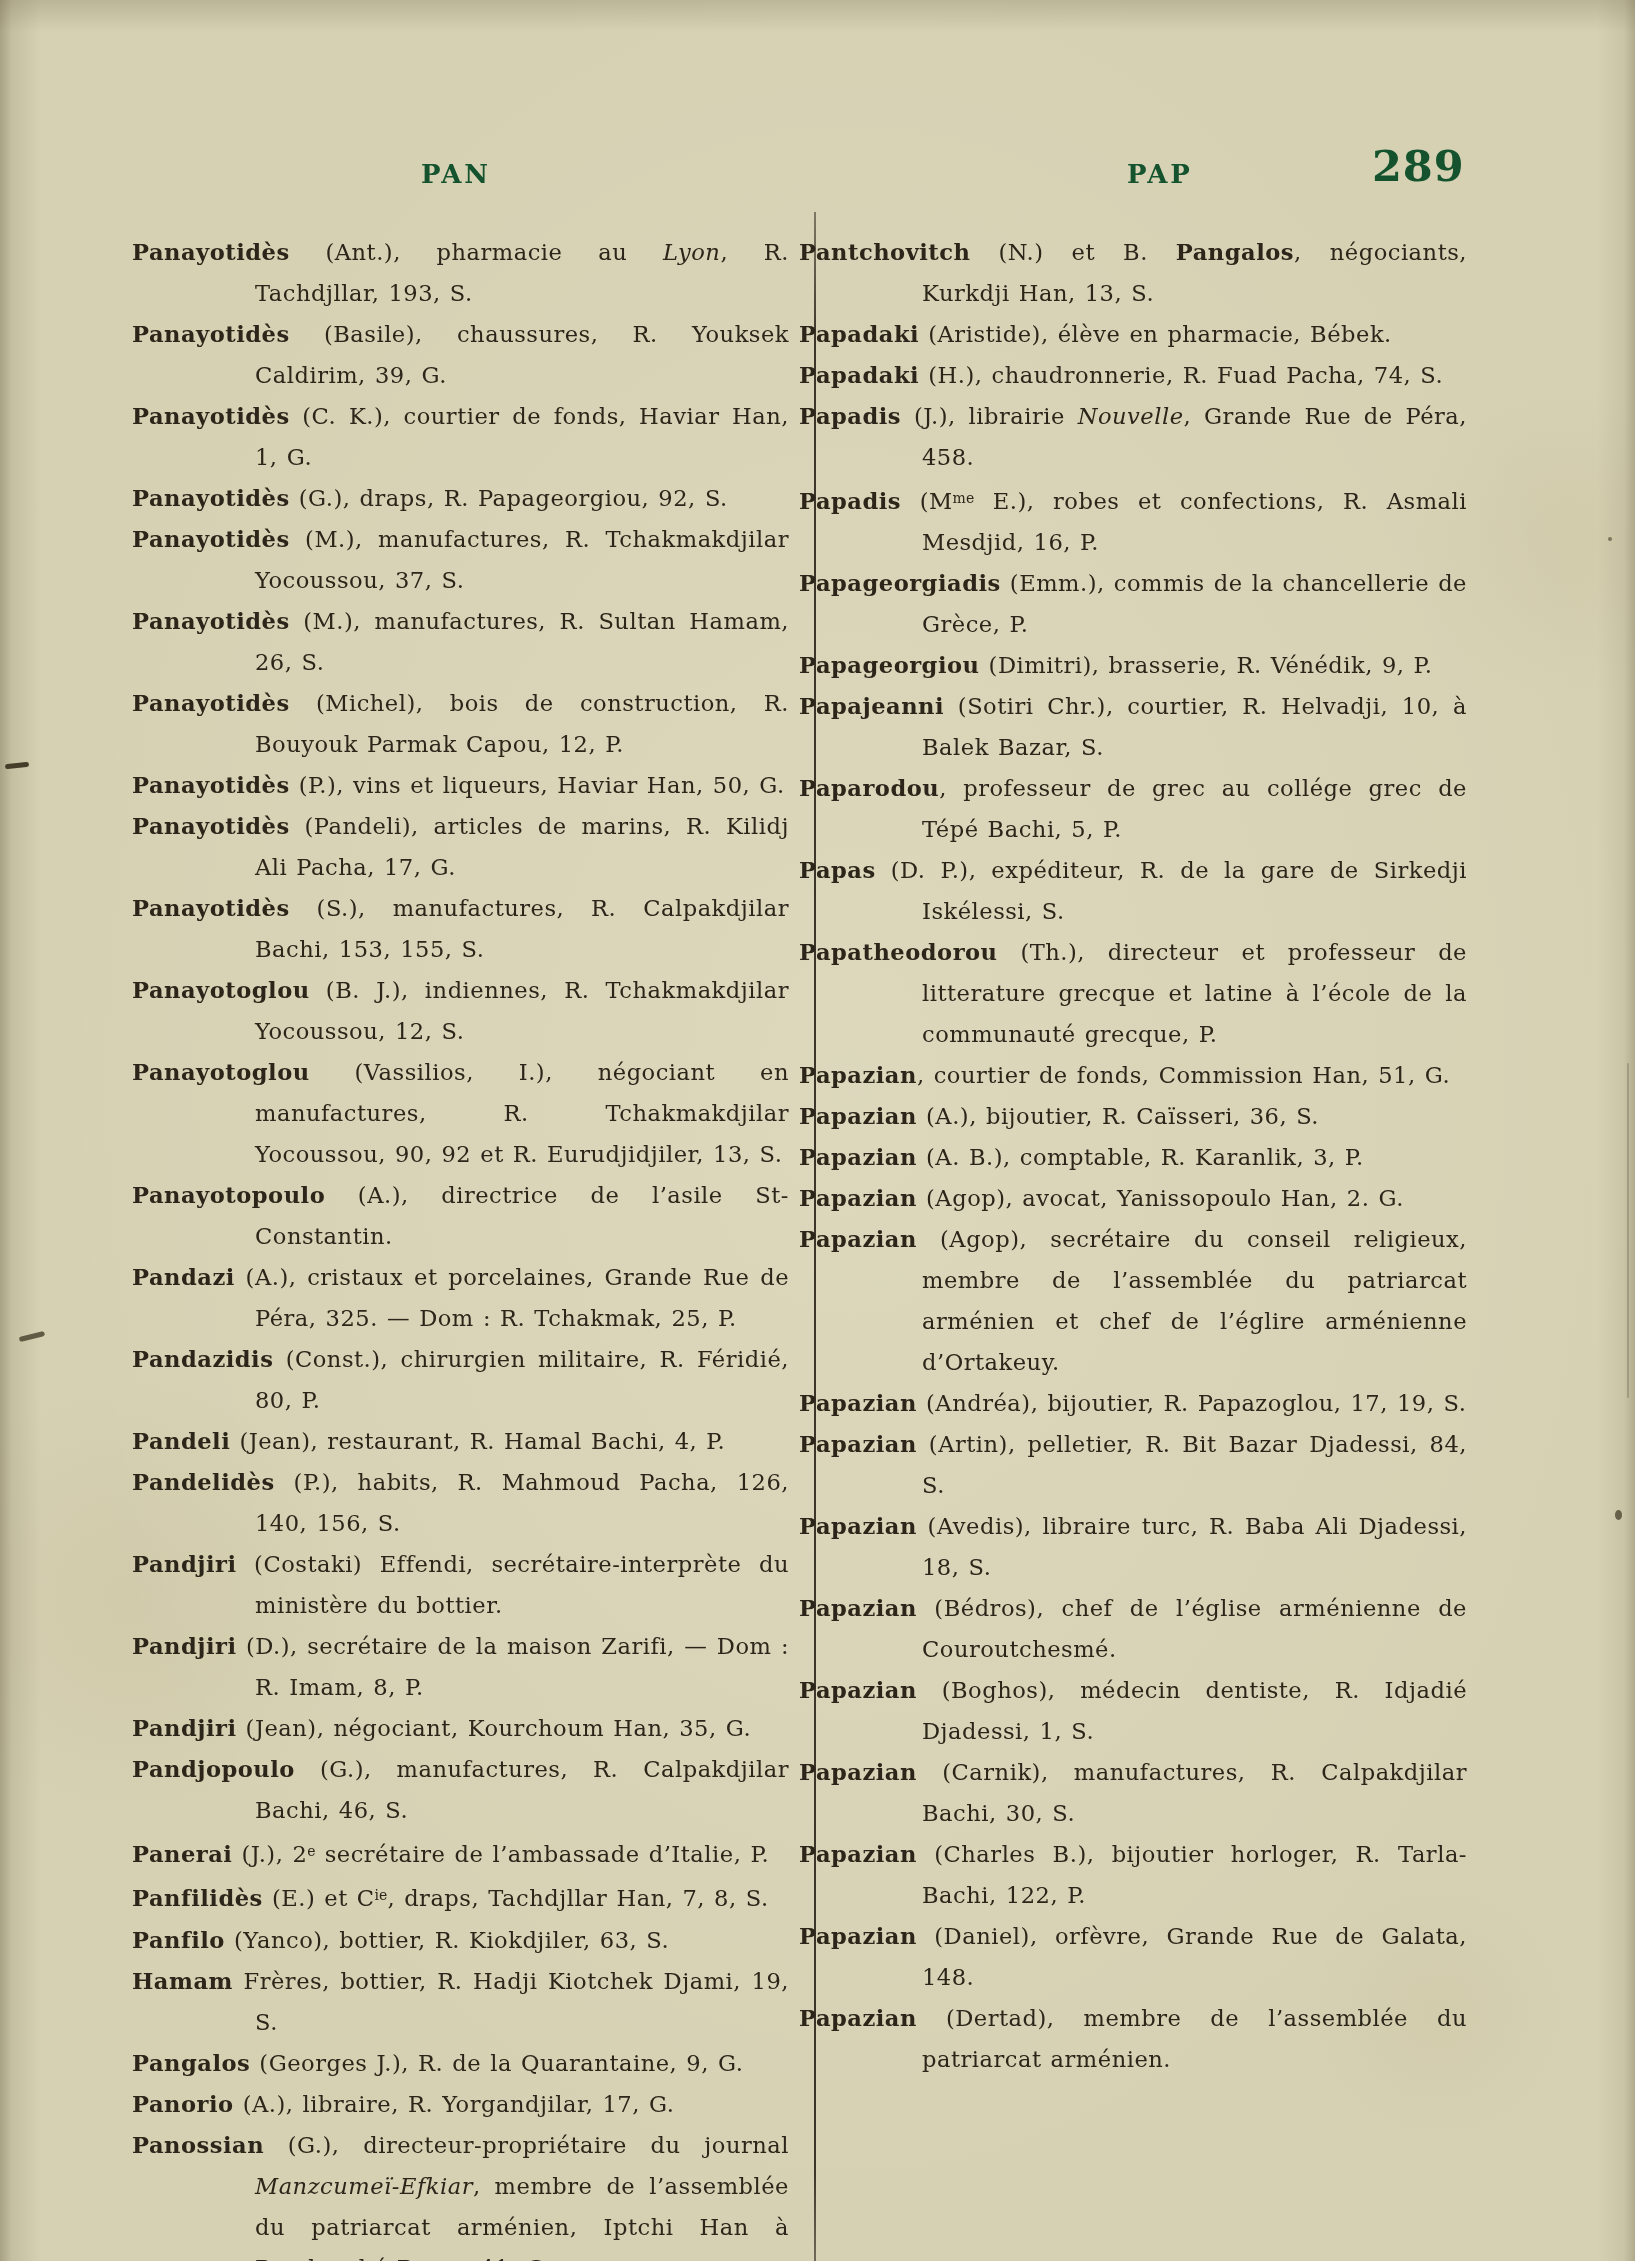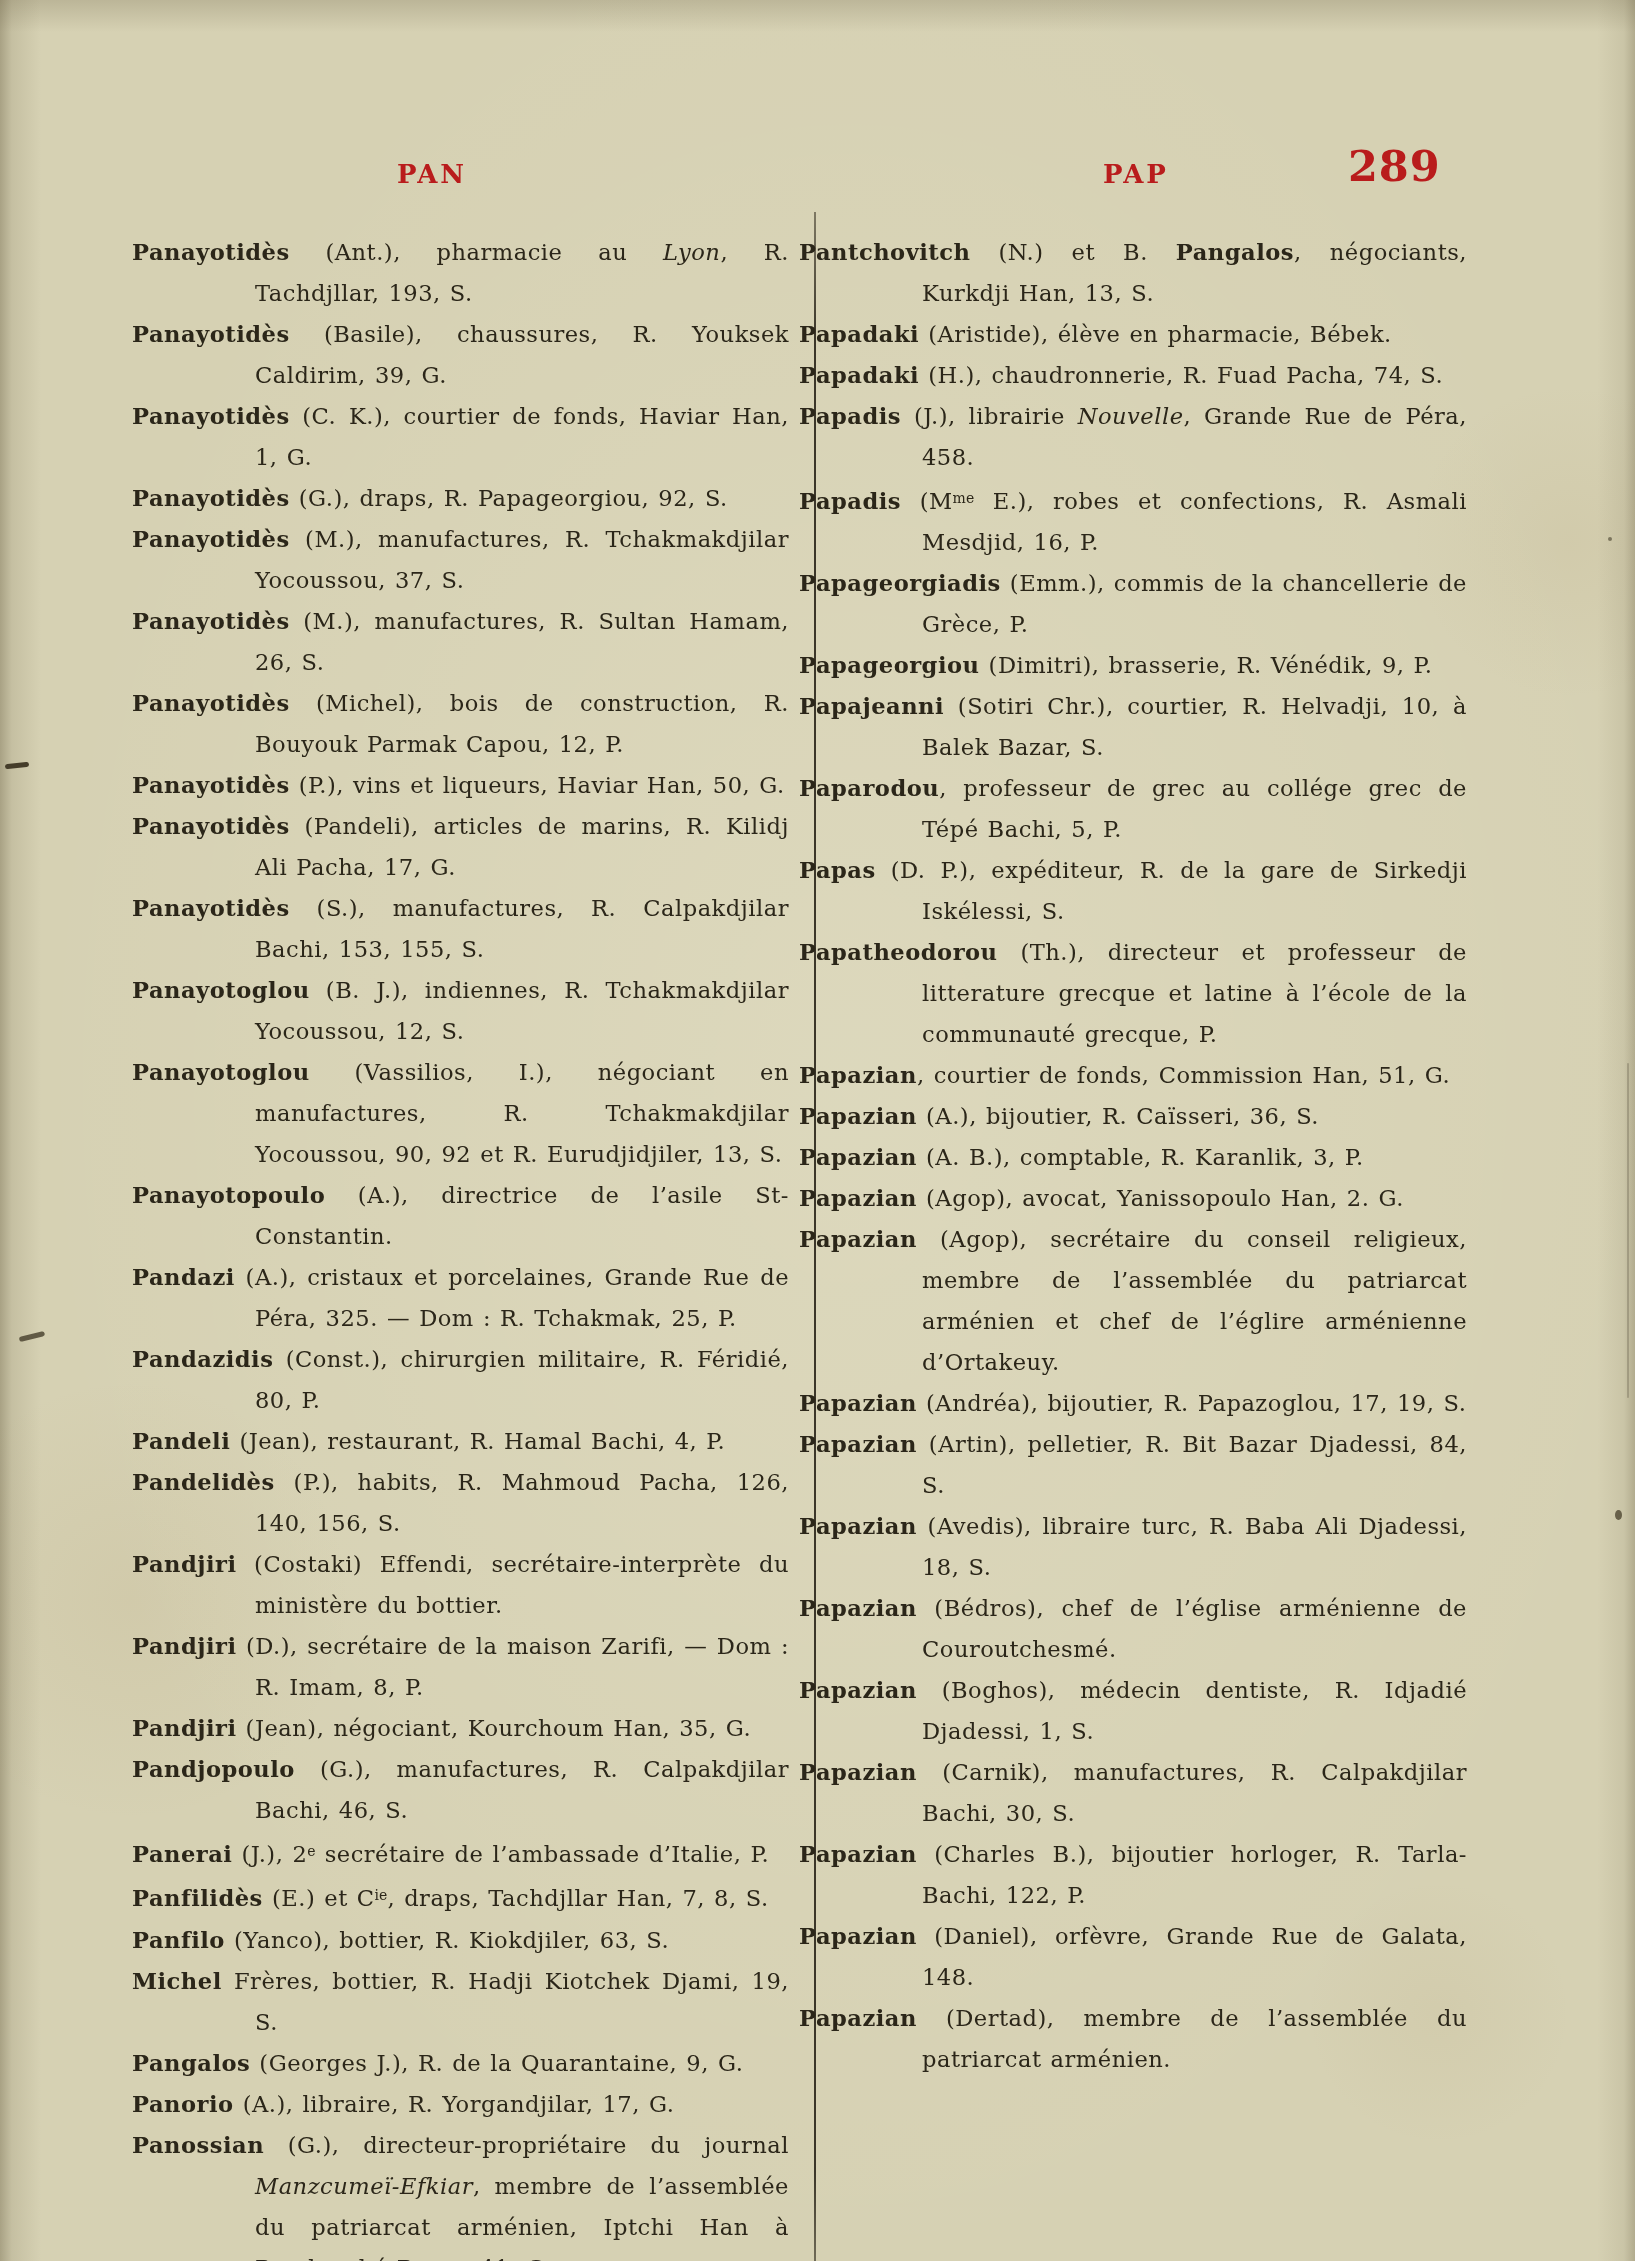--- a/index.html
+++ b/index.html
@@ -14,21 +14,21 @@
     background:
       radial-gradient(ellipse 1176px 1719px at 52% 42%, rgba(255,253,238,0.16), rgba(0,0,0,0) 70%),
       linear-gradient(90deg, rgba(94,84,56,0.38) 0px, rgba(94,84,56,0.14) 11.8px, rgba(0,0,0,0) 41px),
       linear-gradient(270deg, rgba(94,84,56,0.30) 0px, rgba(94,84,56,0.10) 11px, rgba(0,0,0,0) 38px),
       linear-gradient(180deg, rgba(94,84,56,0.22) 0px, rgba(0,0,0,0) 32px),
       linear-gradient(0deg, rgba(94,84,56,0.26) 0px, rgba(0,0,0,0) 36px),
       radial-gradient(circle 226px at 96% 21%, rgba(150,120,70,0.07), rgba(0,0,0,0) 70%),
       radial-gradient(circle 317px at 8% 62%, rgba(150,120,70,0.08), rgba(0,0,0,0) 70%),
       radial-gradient(circle 190px at 88% 78%, rgba(150,120,70,0.06), rgba(0,0,0,0) 70%);
   }
-  .running-head span{position:absolute;color:#b91c1c;}
+  .running-head span{position:absolute;color:#14532d;margin-left:24px;}
   .head-letters{font-size:26px;font-weight:bold;letter-spacing:2.7px;}
   .head-left{left:397px;top:159px;}
   .head-right{left:1103px;top:159px;}
   .page-number{left:1348px;top:141px;font-size:43px;font-weight:bold;letter-spacing:0.9px;}
   .column-divider{
     position:absolute;left:814px;top:212px;width:1.8px;height:2085px;
     background:linear-gradient(180deg, rgba(52,46,32,.55) 0%, rgba(42,37,26,.9) 6%, rgba(42,37,26,.9) 94%, rgba(52,46,32,.5) 100%);
   }
   .column{position:absolute;top:232px;color:#2b2619;}
   .col-left{left:132px;width:657px;}
@@ -80,21 +80,21 @@
     <p class="entry"><span class="b">Pandazidis</span><span> (Const.), chirurgien militaire, R. Féridié, 80, P.</span></p>
     <p class="entry"><span class="b">Pandeli</span><span> (Jean), restaurant, R. Hamal Bachi, 4, P.</span></p>
     <p class="entry"><span class="b">Pandelidès</span><span> (P.), habits, R. Mahmoud Pacha, 126, 140, 156, S.</span></p>
     <p class="entry"><span class="b">Pandjiri</span><span> (Costaki) Effendi, secrétaire-interprète du ministère du bottier.</span></p>
     <p class="entry"><span class="b">Pandjiri</span><span> (D.), secrétaire de la maison Zarifi, — Dom : R. Imam, 8, P.</span></p>
     <p class="entry"><span class="b">Pandjiri</span><span> (Jean), négociant, Kourchoum Han, 35, G.</span></p>
     <p class="entry"><span class="b">Pandjopoulo</span><span> (G.), manufactures, R. Calpakdjilar Bachi, 46, S.</span></p>
     <p class="entry"><span class="b">Panerai</span><span> (J.), 2</span><span class="sup">e</span><span> secrétaire de l’ambassade d’Italie, P.</span></p>
     <p class="entry"><span class="b">Panfilidès</span><span> (E.) et C</span><span class="sup">ie</span><span>, draps, Tachdjllar Han, 7, 8, S.</span></p>
     <p class="entry"><span class="b">Panfilo</span><span> (Yanco), bottier, R. Kiokdjiler, 63, S.</span></p>
-    <p class="entry"><span class="b">Michel</span><span> Frères, bottier, R. Hadji Kiotchek Djami, 19, S.</span></p>
+    <p class="entry"><span class="b">Hamam</span><span> Frères, bottier, R. Hadji Kiotchek Djami, 19, S.</span></p>
     <p class="entry"><span class="b">Pangalos</span><span> (Georges J.), R. de la Quarantaine, 9, G.</span></p>
     <p class="entry"><span class="b">Panorio</span><span> (A.), libraire, R. Yorgandjilar, 17, G.</span></p>
     <p class="entry"><span class="b">Panossian</span><span> (G.), directeur-propriétaire du journal </span><span class="i">Manzcumeï-Efkiar</span><span>, membre de l’assemblée du patriarcat arménien, Iptchi Han à Perchembé Bazar, 41, G.</span></p>
   </div>
 <div class="column col-right">
     <p class="entry"><span class="b">Pantchovitch</span><span> (N.) et B. </span><span class="b">Pangalos</span><span>, négociants, Kurkdji Han, 13, S.</span></p>
     <p class="entry"><span class="b">Papadaki</span><span> (Aristide), élève en pharmacie, Bébek.</span></p>
     <p class="entry"><span class="b">Papadaki</span><span> (H.), chaudronnerie, R. Fuad Pacha, 74, S.</span></p>
     <p class="entry"><span class="b">Papadis</span><span> (J.), librairie </span><span class="i">Nouvelle</span><span>, Grande Rue de Péra, 458.</span></p>
     <p class="entry"><span class="b">Papadis</span><span> (M</span><span class="sup">me</span><span> E.), robes et confections, R. Asmali Mesdjid, 16, P.</span></p>

